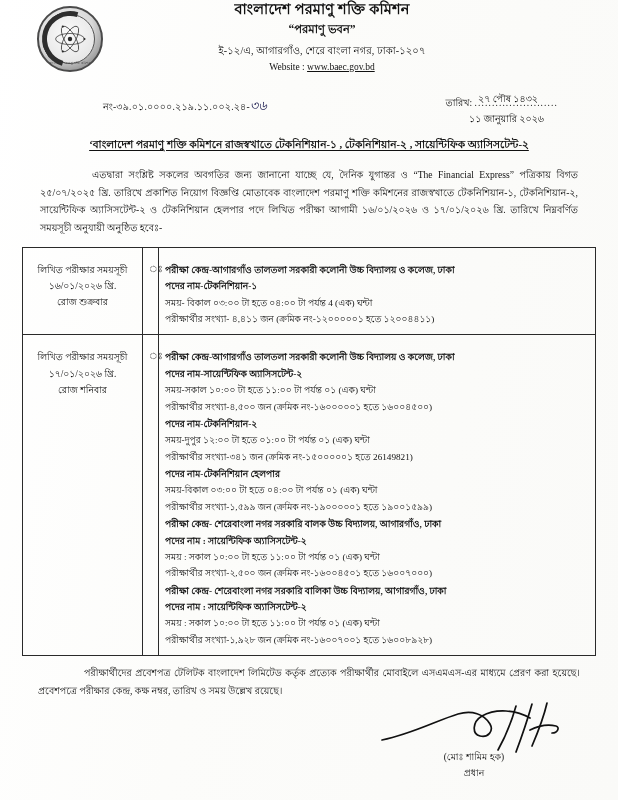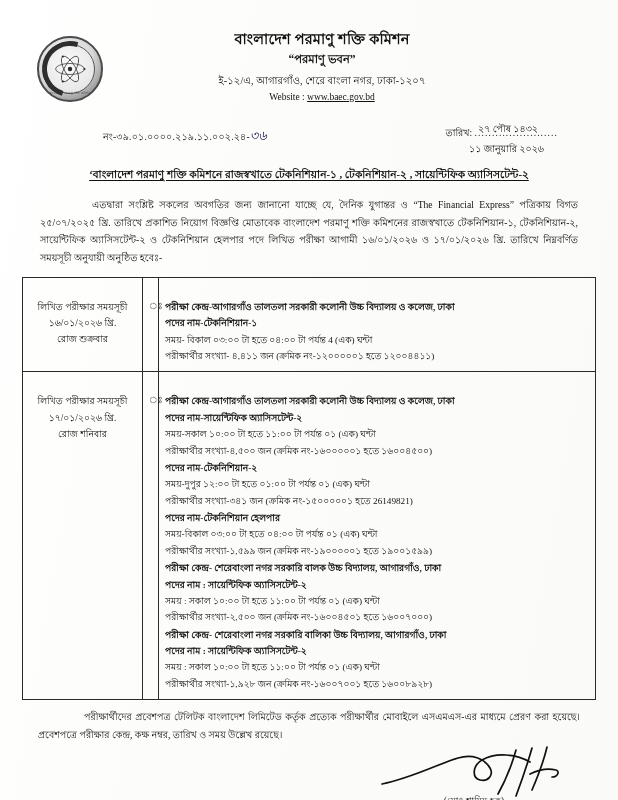--- a/index.html
+++ b/index.html
@@ -22,21 +22,20 @@
     inset: 0;
     background: linear-gradient(100deg, #ffffff 0%, #fcfcfa 40%, #fafaf8 100%);
     pointer-events: none;
   }
   .content { position: relative; padding: 0 22px; }
 
   
   .header {
     display: flex;
     align-items: flex-start;
-    padding-top: 30px;
   }
   .logo-wrap {
     width: 96px;
     display: flex;
     justify-content: center;
     padding-top: 6px;
   }
   .seal {
     width: 66px; height: 66px;
     border-radius: 50%;
@@ -155,21 +154,21 @@
   
   table.sched {
     border-collapse: collapse;
     width: 100%;
     margin: 10px 0 0 0;
     table-layout: fixed;
   }
   table.sched td {
     border: 1px solid #2a2a2a;
     vertical-align: top;
-    padding: 21px 6px 7px 6px;
+    padding: 14px 6px 7px 6px;
   }
   td.col-when {
     width: 120px;
     text-align: center;
     font-size: 9.3px;
     line-height: 1.75;
   }
   td.col-colon {
     width: 16px;
     text-align: center;

